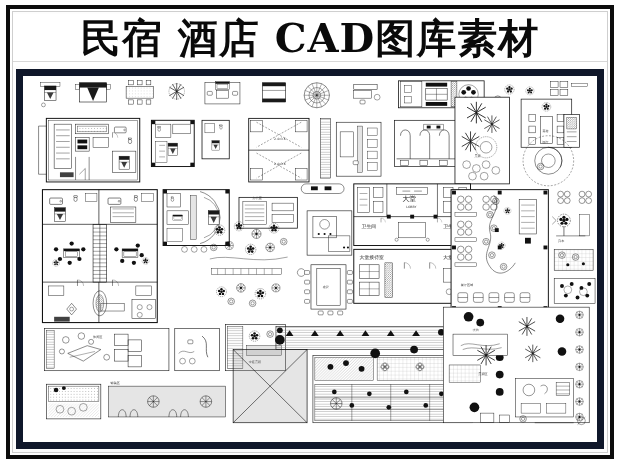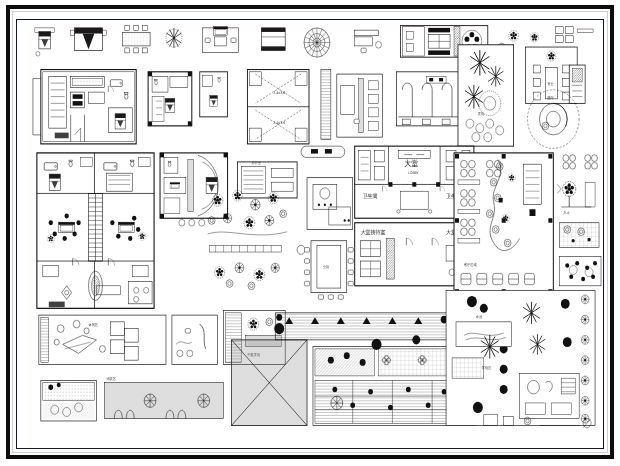--- a/index.html
+++ b/index.html
@@ -30,39 +30,42 @@
   }
   .title-text{
     font-family:"DejaVu Serif","Liberation Serif",serif;
     font-weight:bold;font-size:40px;line-height:44px;color:#0a0a0a;
     letter-spacing:1px;white-space:nowrap;
   }
   .title-gap{height:4px;flex:0 0 4px;background:#ffffff;}
   
   .sheet{
     position:relative;flex:1 1 auto;margin:3px 3px 3px 3px;
-    background:#ffffff;border:1px solid #0f172a;overflow:hidden;
+    background:#ffffff;border:7px solid #0f172a;overflow:hidden;
   }
   .sheet-inner{position:absolute;inset:0;}
   svg.cad{display:block;width:100%;height:100%;}
   .cadlabel{
     font-family:"DejaVu Sans","Liberation Sans",sans-serif;
     fill:#111;font-size:5px;
   }
   .cadlabel.big{font-size:7px;}
   .cadlabel.tiny{font-size:3.2px;fill:#333;}
 </style>
 </head>
 <body>
 
 <div class="poster">
   <div class="outer-frame"></div>
 
   <div class="inner-pad">
 
+    <div class="title-box">
+      <div class="title-text">民宿  酒店  CAD图库素材</div>
+    </div>
     <div class="title-gap"></div>
 
     <div class="sheet">
       <div class="sheet-inner">
         <svg class="cad" viewBox="0 0 590 380" preserveAspectRatio="none">
           <defs>
             <pattern id="hatch" width="3" height="3" patternUnits="userSpaceOnUse">
               <path d="M0,3 l3,-3" stroke="#999" stroke-width="0.4"></path>
             </pattern>
             <pattern id="hatchD" width="2.2" height="2.2" patternUnits="userSpaceOnUse">

